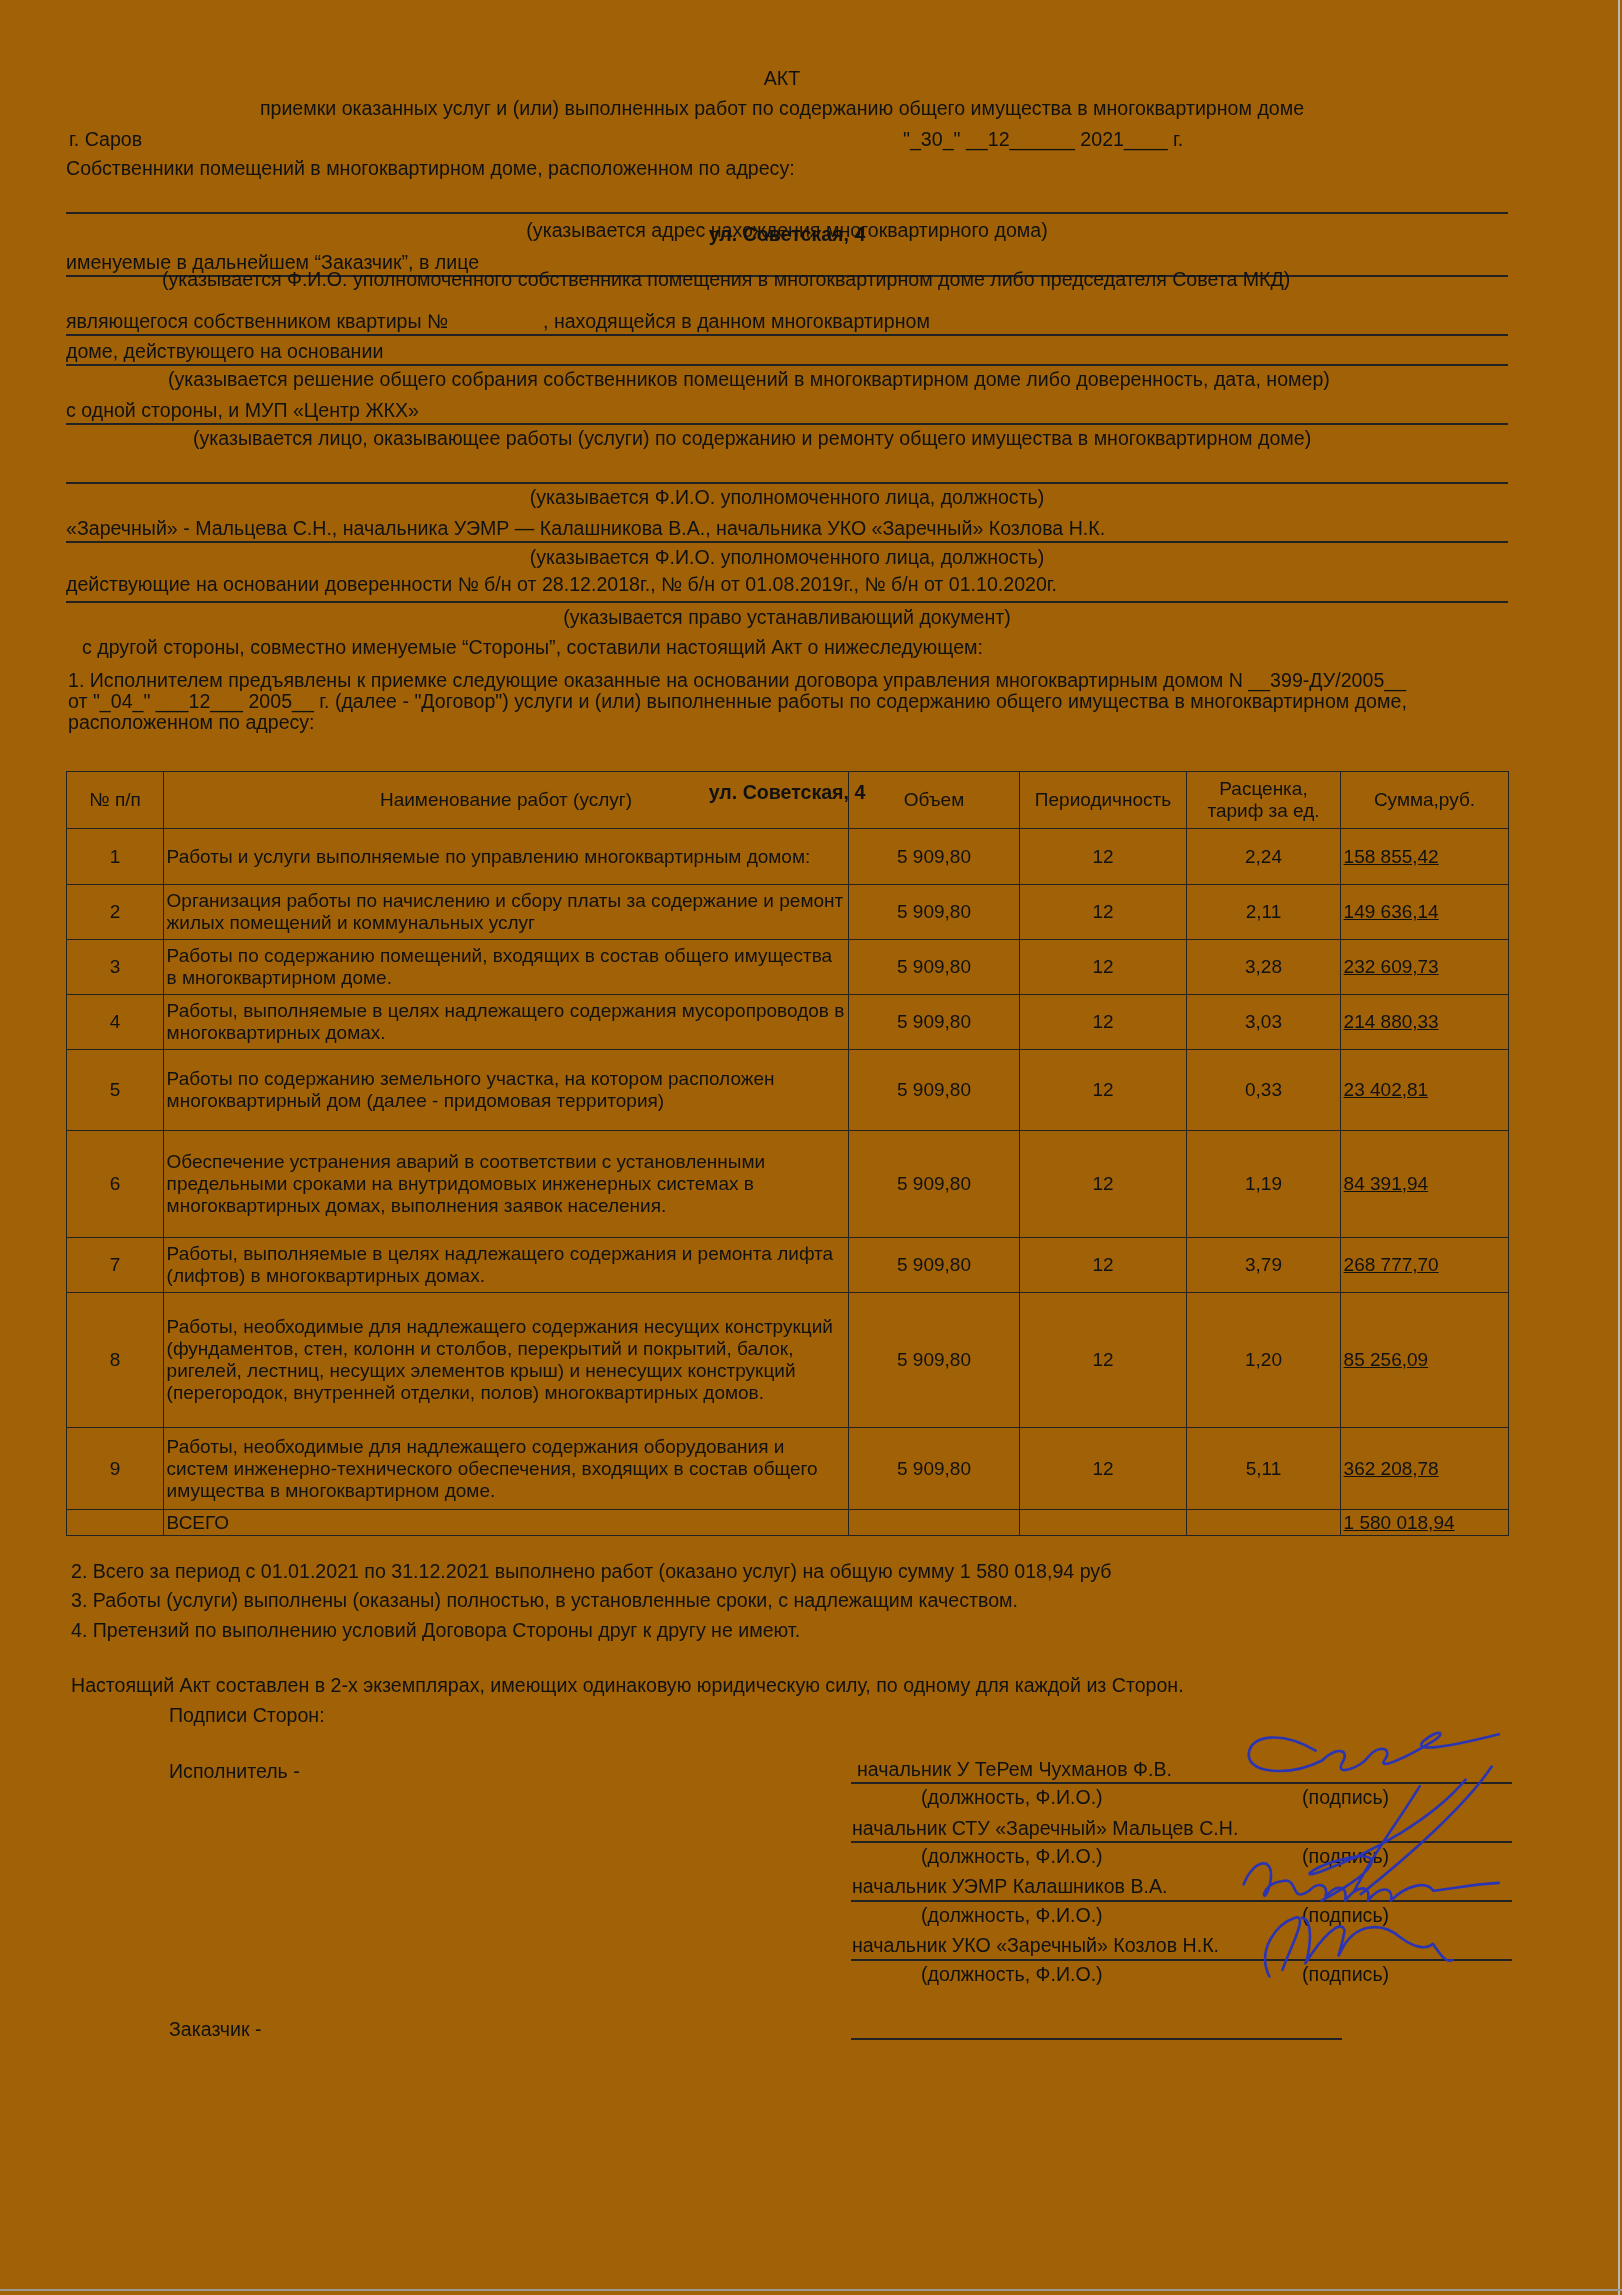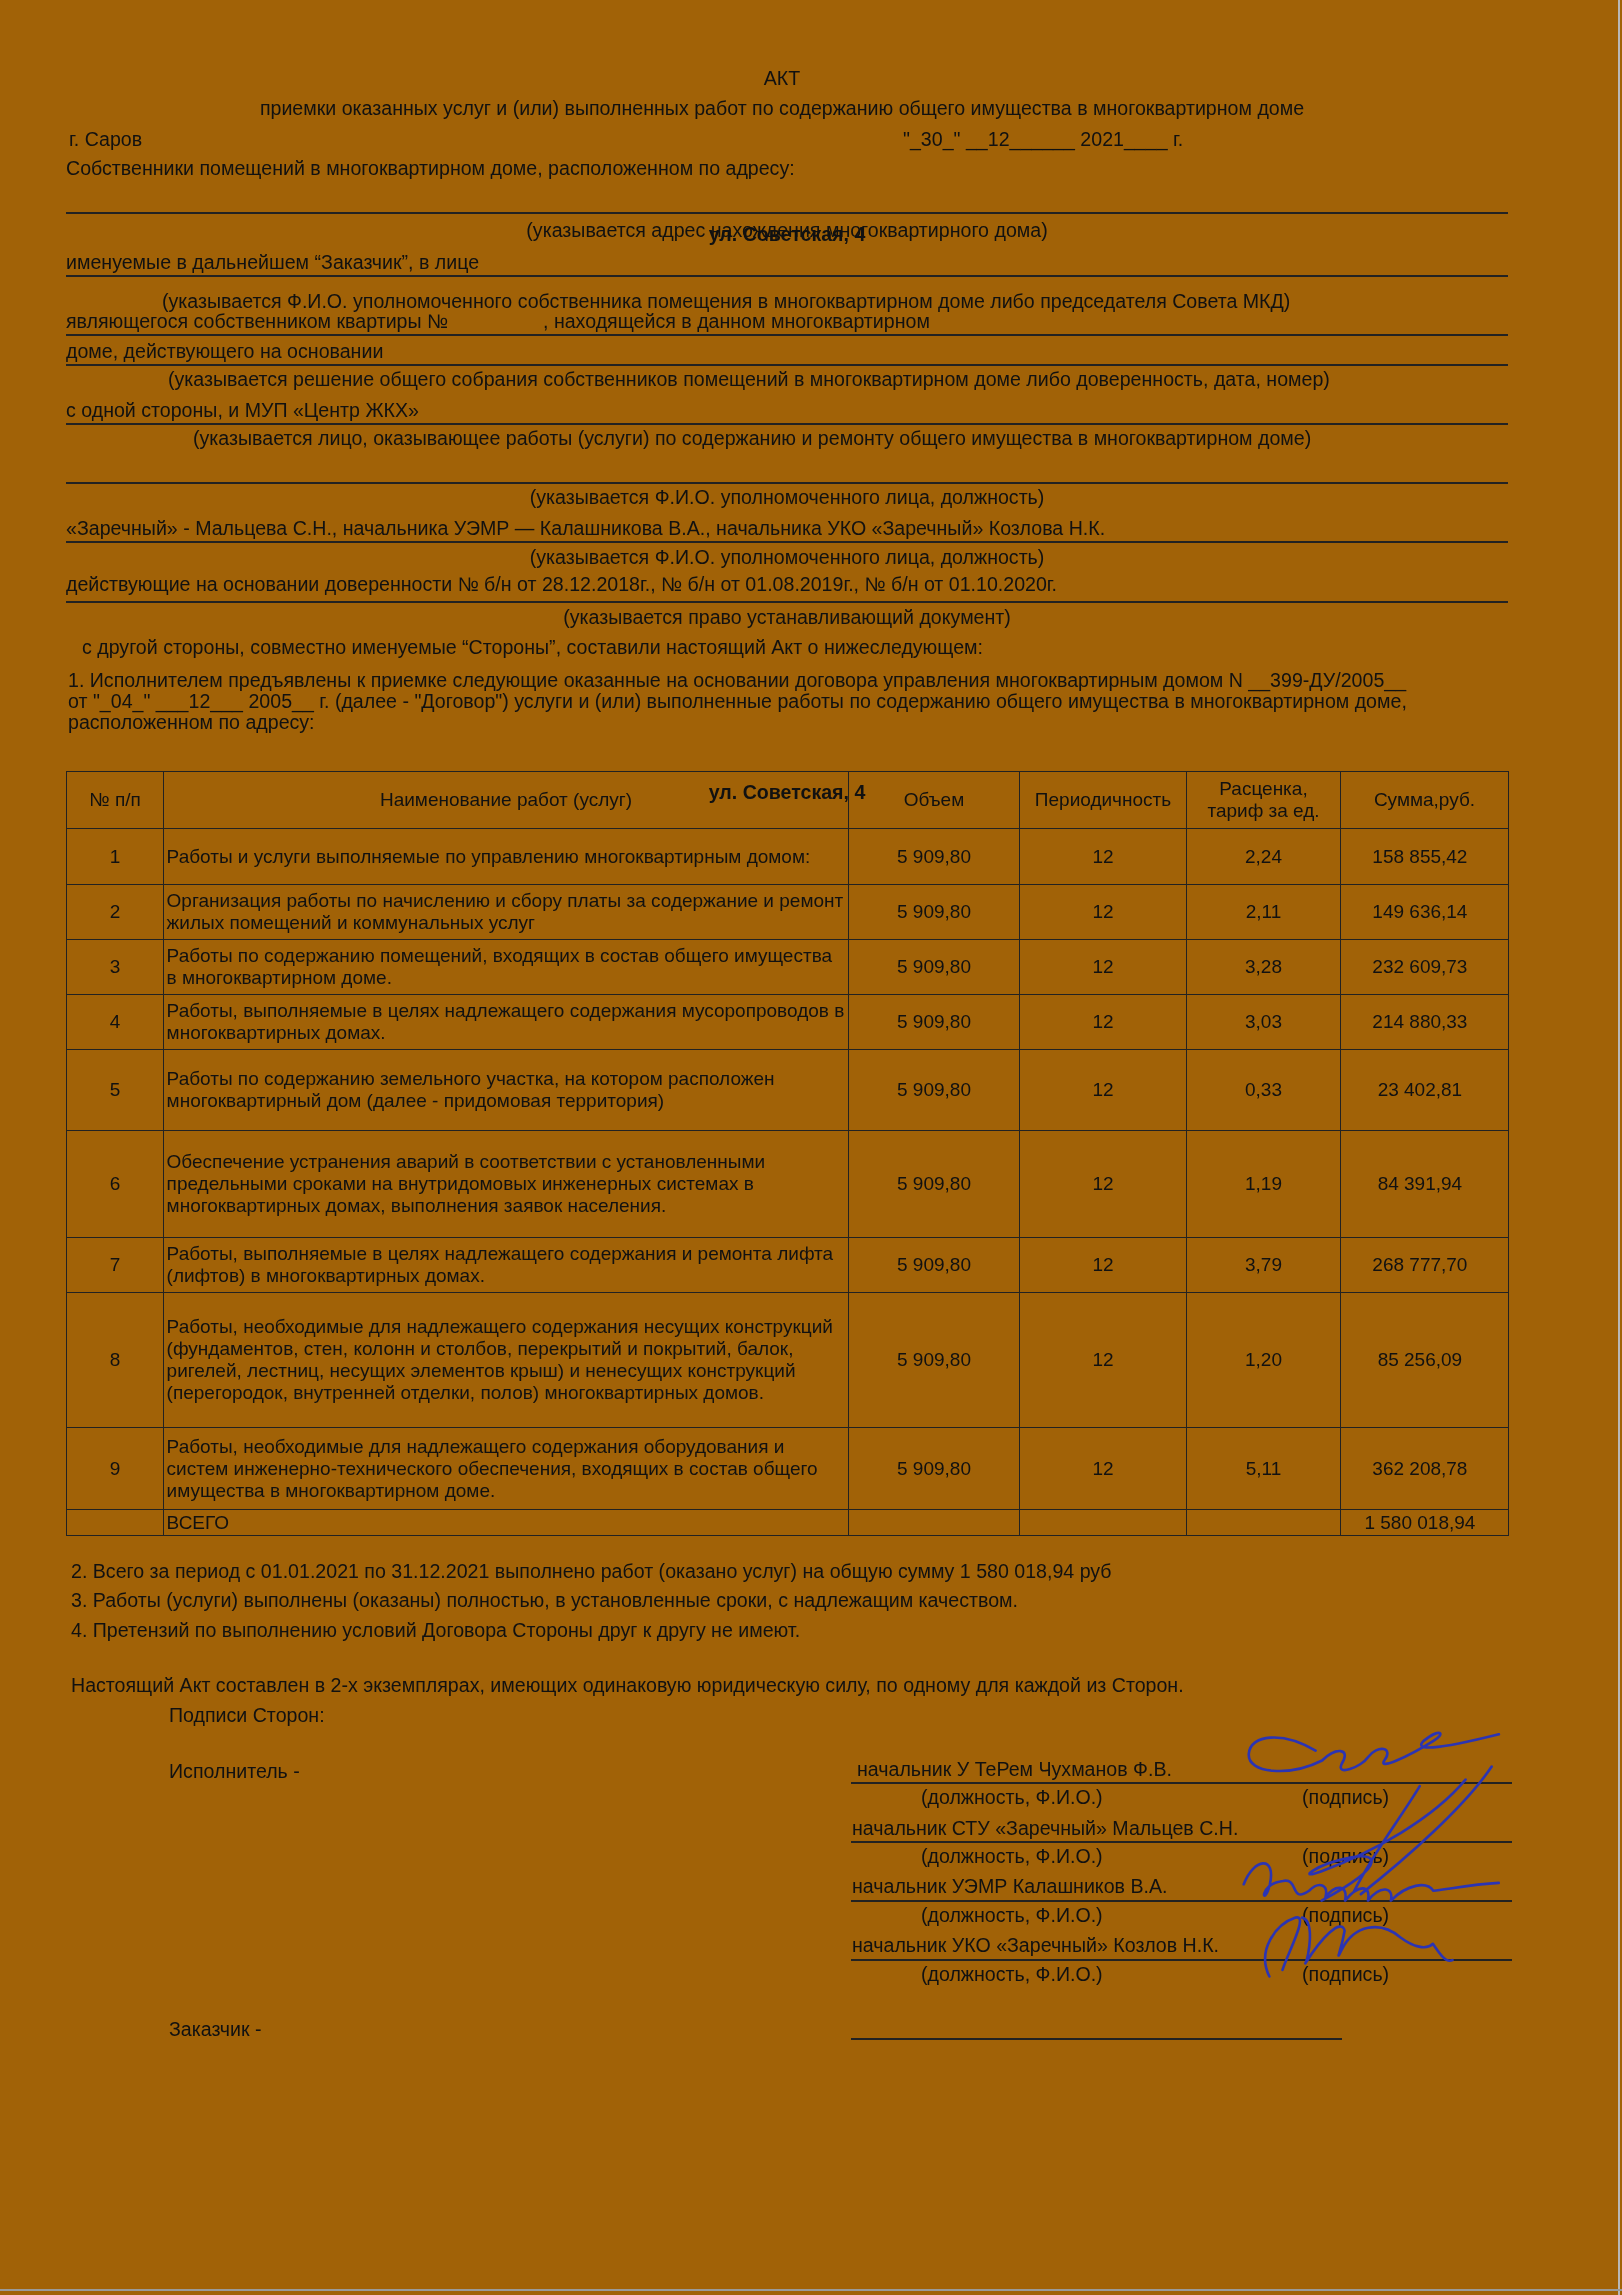--- a/index.html
+++ b/index.html
@@ -10,21 +10,21 @@
   .scan-edge-b { position: absolute; left: 0; bottom: 3.9px; width: 1623px; height: 2.6px; background: #9a9a9a; }
   .t { position: absolute; white-space: nowrap; font-size: 19.6px; line-height: 22px; }
   .c { text-align: center; }
   .b { font-weight: bold; margin-top: 36px; }
   .rule { position: absolute; left: 66px; width: 1442px; height: 2px; background: #222; }
   table.works { position: absolute; left: 66px; top: 771px; width: 1442px; border-collapse: collapse;
                 font-size: 19px; line-height: 22px; table-layout: fixed; }
   table.works td, table.works th { border: 1.3px solid #222; padding: 0 2.6px; font-weight: normal; }
   table.works th { text-align: center; height: 56px; }
   table.works td.num, table.works td.ctr { text-align: center; }
-  table.works td.rt { text-align: center; padding-right: 11.8px; }
+  table.works td.rt { text-align: left; padding-right: 11.8px; text-decoration: underline; }
   table.works td.name { text-align: left; }
   .sig-line { position: absolute; height: 2px; background: #222; }
   svg.sig { position: absolute; overflow: visible; }
   svg.sig path { fill: none; stroke: #2b34b3; stroke-width: 4; stroke-linecap: round; stroke-linejoin: round; }
 </style>
 </head>
 <body>
 
 <div class="page">
 
@@ -33,21 +33,21 @@
   <div class="t" style="left:69px;top:128px;text-align:center;">г.  Саров</div>
   <div class="t" style="left:903px;top:128px;">"_30_" __12______ 2021____ г.</div>
 
   <div class="t" style="left:66px;top:157px;">Собственники помещений в многоквартирном доме, расположенном по адресу:</div>
   <div class="t c b" style="left:66px;width:1442px;top:187px;">ул. Советская, 4</div>
   <div class="rule" style="top:212px;"></div>
   <div class="t c" style="left:66px;width:1442px;top:219px;">(указывается адрес нахождения многоквартирного дома)</div>
 
   <div class="t" style="left:66px;top:251px;">именуемые в дальнейшем “Заказчик”, в лице</div>
   <div class="rule" style="top:275px;"></div>
-  <div class="t" style="left:162px;top:290px;">(указывается Ф.И.О. уполномоченного собственника помещения в многоквартирном доме либо председателя Совета  МКД)</div>
+  <div class="t" style="left:162px;top:268px;">(указывается Ф.И.О. уполномоченного собственника помещения в многоквартирном доме либо председателя Совета  МКД)</div>
 
   <div class="t" style="left:66px;top:310px;">являющегося собственником квартиры №</div>
   <div class="t" style="left:543px;top:310px;">, находящейся в данном многоквартирном</div>
   <div class="rule" style="top:334px;"></div>
   <div class="t" style="left:66px;top:340px;">доме, действующего на основании</div>
   <div class="rule" style="top:364px;"></div>
   <div class="t" style="left:168px;top:368px;">(указывается решение общего собрания собственников помещений в многоквартирном доме либо доверенность, дата, номер)</div>
 
   <div class="t" style="left:66px;top:399px;">с одной стороны, и  МУП «Центр ЖКХ»</div>
   <div class="rule" style="top:423px;"></div>

